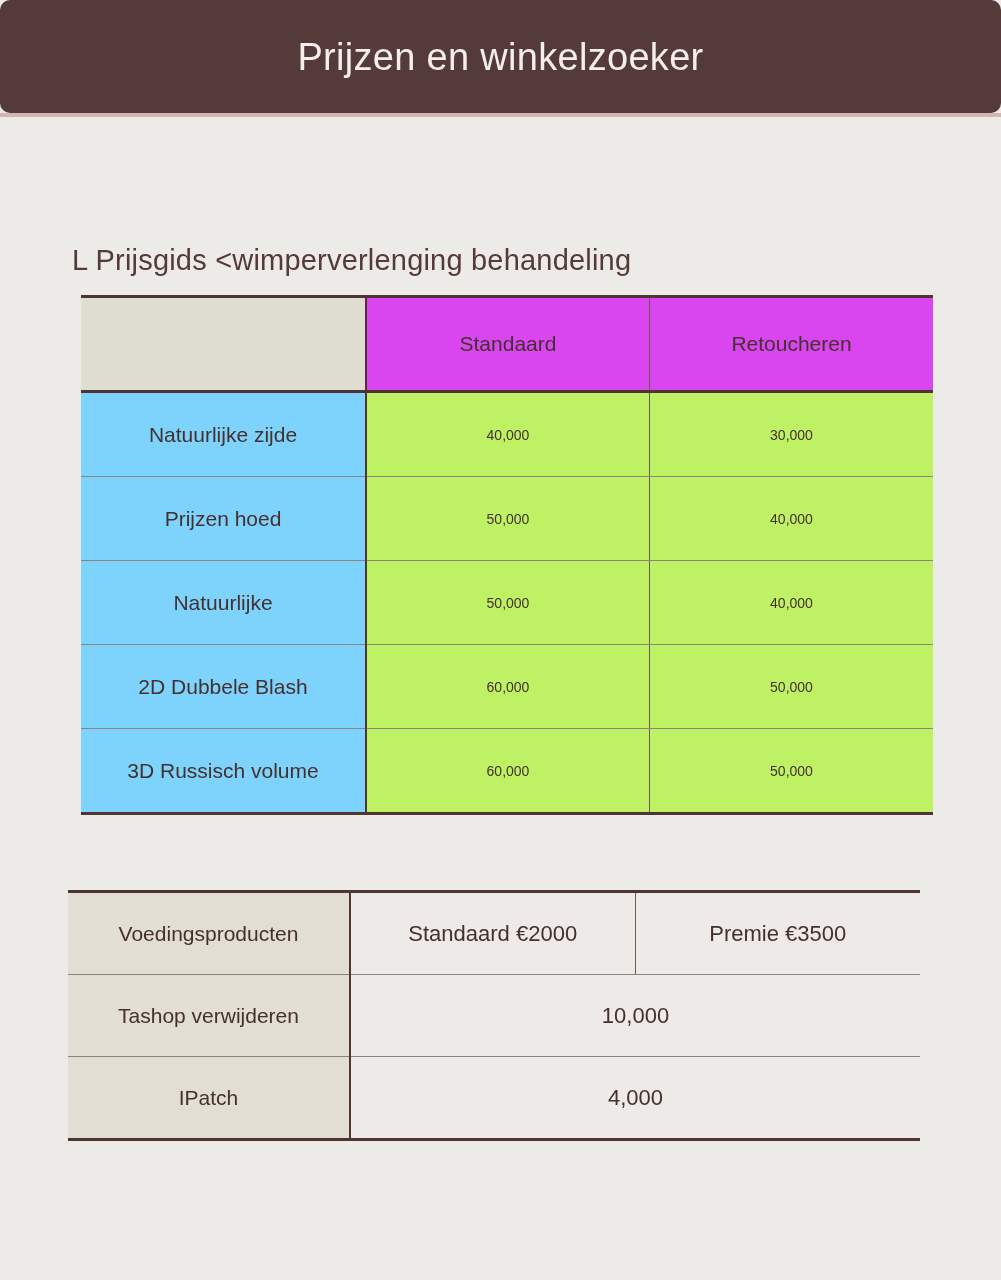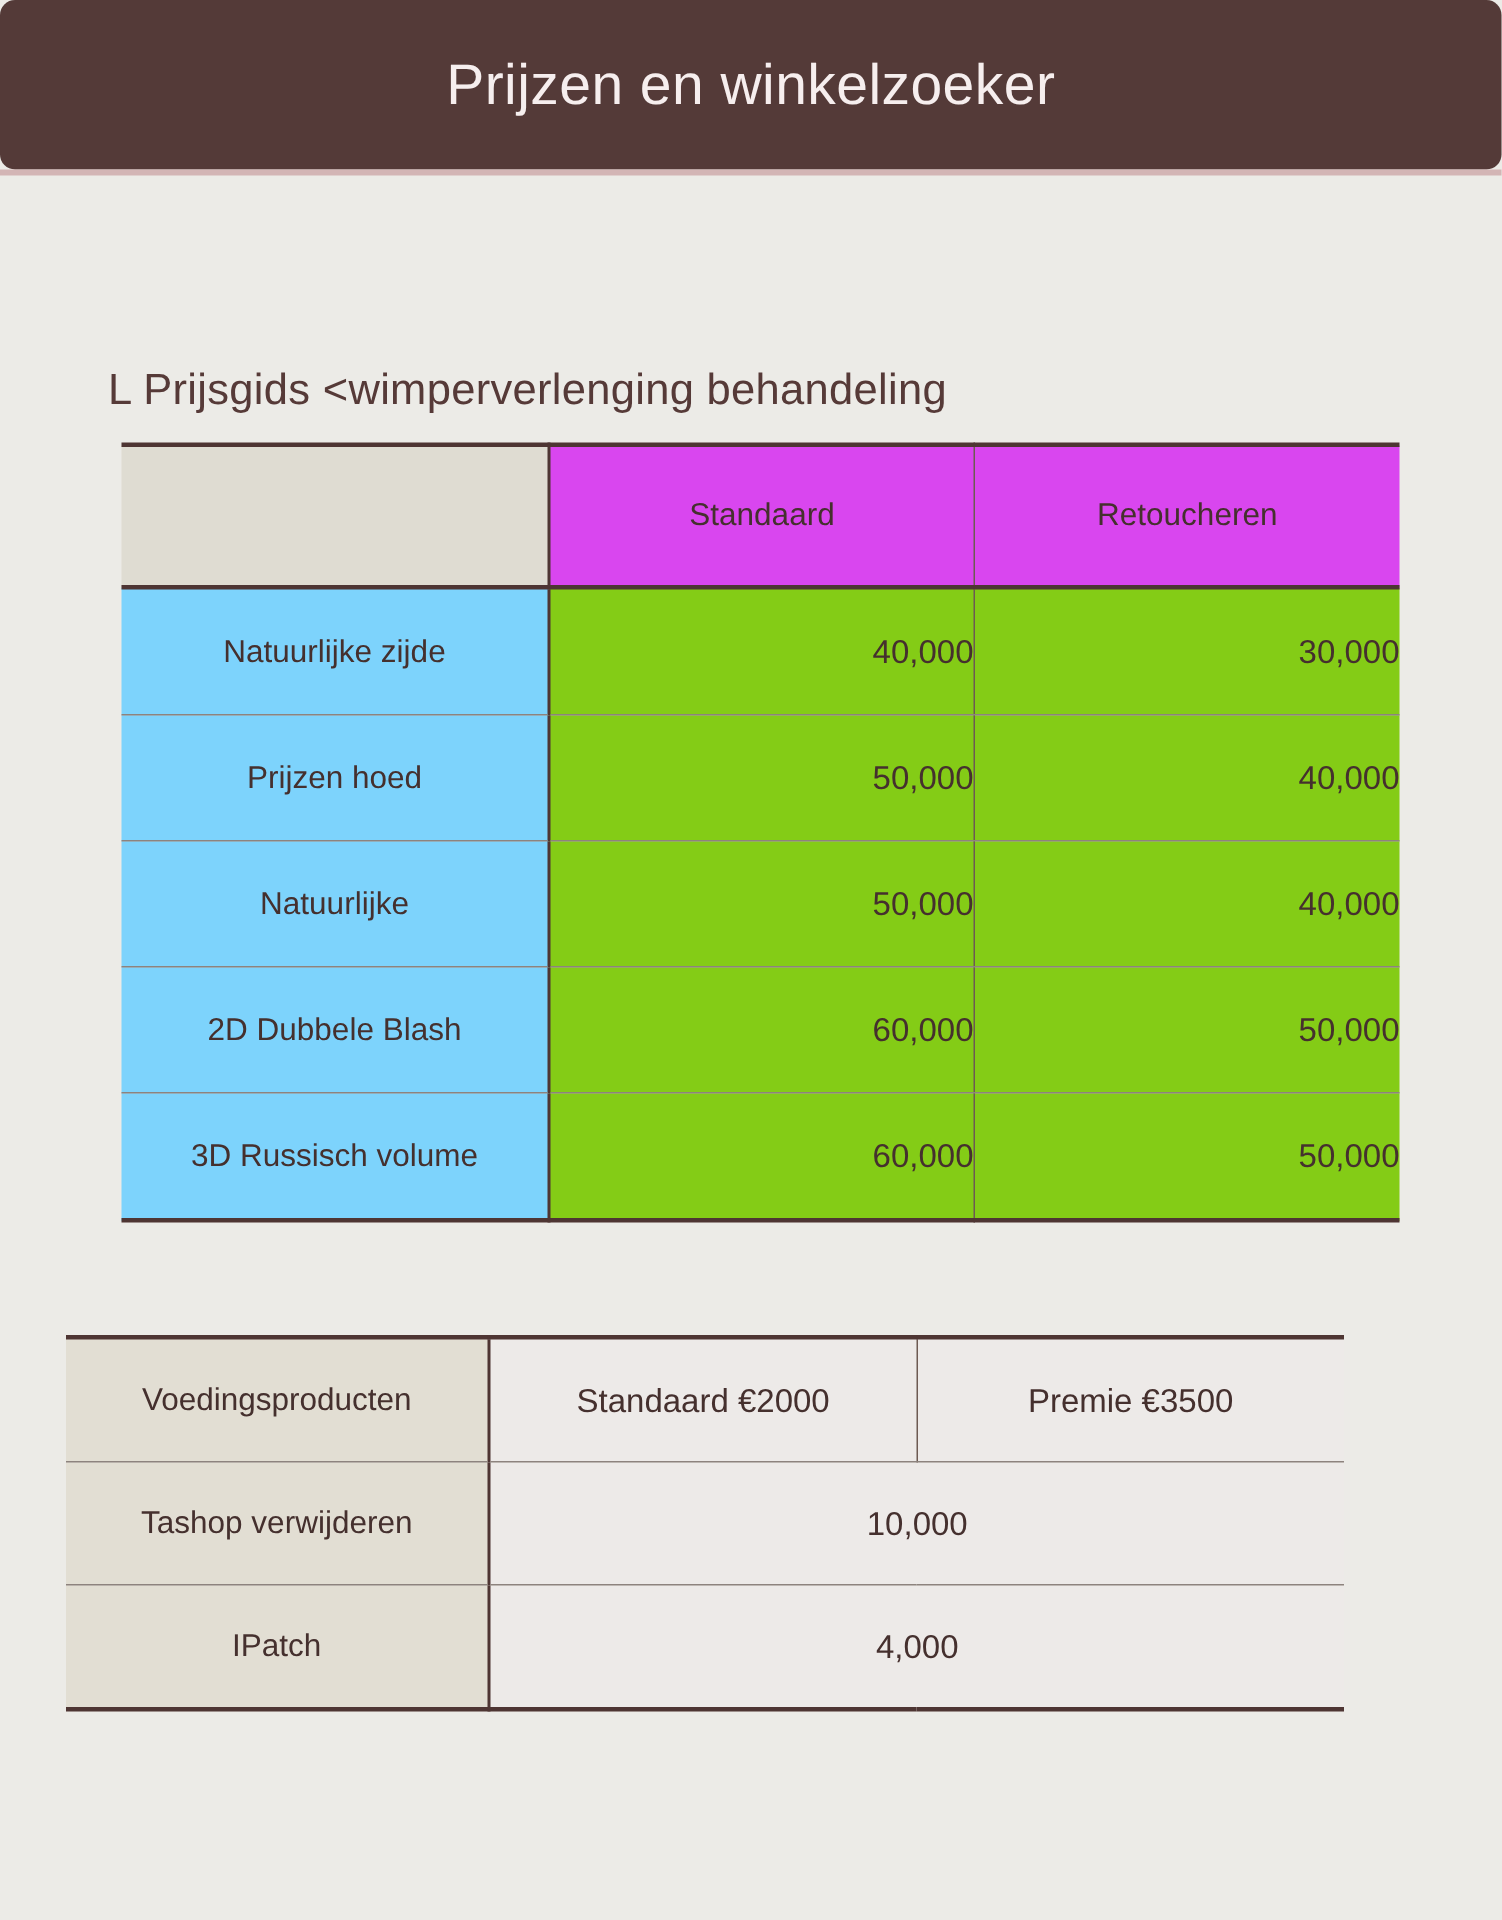--- a/index.html
+++ b/index.html
@@ -93,40 +93,40 @@
     height: 92px;
     border-right: 1px solid #6d5a52;
   }
   .price-table thead th.col:last-child {
     border-right: none;
   }
   .price-table thead tr {
     border-bottom: 3px solid #4e3533;
   }
   .price-table tbody td.val {
-    background: #84cc16;
-    text-align: right;
-    font-size: 22px;
+    background: #bef264;
+    text-align: center;
+    font-size: 14px;
     color: #45302e;
     height: 83px;
     border-right: 1px solid #6d5a52;
     border-bottom: 1px solid #8d837e;
   }
   .price-table tbody td.val:last-child {
     border-right: none;
   }
   .price-table tbody td.lbl {
     border-bottom: 1px solid #8d837e;
   }
   .price-table tbody tr:last-child td {
     border-bottom: none;
   }
   
   .opt-table {
-    margin-left: 44px;
+    margin-left: 68px;
     width: 852px;
     border-collapse: collapse;
     table-layout: fixed;
     border-top: 3px solid #4e3533;
     border-bottom: 3px solid #4e3533;
   }
   .opt-table td {
     padding: 0;
     font-weight: 400;
   }

